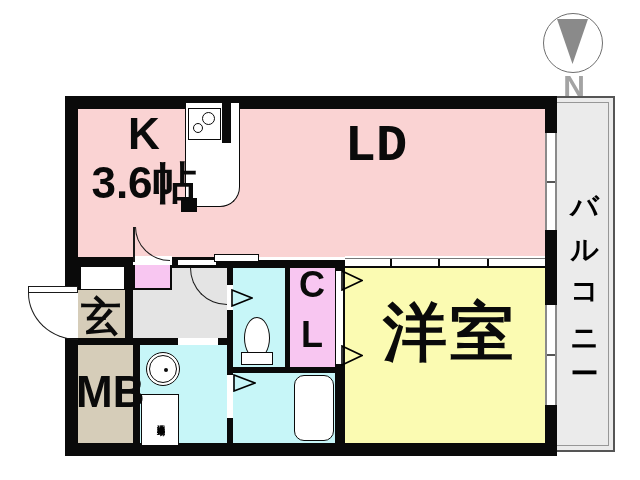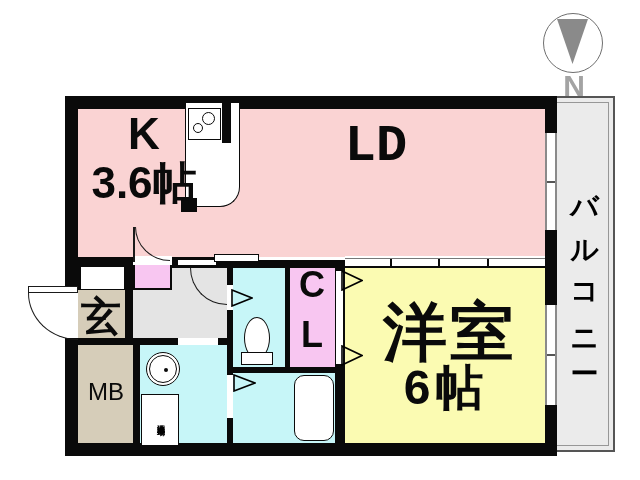--- a/index.html
+++ b/index.html
@@ -111,19 +111,18 @@
     <polygon points="1,1 21,10.5 1,20" fill="none" stroke="#000" stroke-width="1.6"></polygon>
     </svg>
   <svg class="abs" style="left:341px;top:345px;" width="22" height="21" viewBox="0 0 22 21">
     <polygon points="1,1 21,10.5 1,20" fill="none" stroke="#000" stroke-width="1.6"></polygon>
     </svg>
 
   <div class="lbl" style="left:114px;top:111px;width:60px;font-size:44px;line-height:46px;">K</div>
   <div class="lbl" style="left:74px;top:160px;width:140px;font-size:44px;line-height:46px;">3.6帖</div>
   <div class="lbl" style="left:326px;top:120px;width:100px;font-size:52px;line-height:54px;font-family:Liberation Mono, monospace;">LD</div>
   <div class="lbl" style="left:383px;top:306px;width:120px;font-size:64px;line-height:52px;letter-spacing:3px;">洋室</div>
-  <div class="lbl" style="left:386px;top:363px;width:120px;font-size:48px;line-height:50px;letter-spacing:5px;">6帖</div>
   <div class="lbl" style="left:289px;top:266px;width:46px;font-size:36px;line-height:38px;">C</div>
   <div class="lbl" style="left:289px;top:316px;width:46px;font-size:36px;line-height:38px;">L</div>
   <div class="lbl" style="left:81px;top:295px;width:40px;font-size:40px;line-height:42px;">玄</div>
-  <div class="lbl" style="left:76px;top:373px;width:60px;font-size:24px;line-height:38px;font-weight:400;">MB</div>
+  <div class="lbl" style="left:76px;top:373px;width:60px;font-size:44px;line-height:38px;font-weight:700;">MB</div>
 
 </div>
 
 </body></html>

